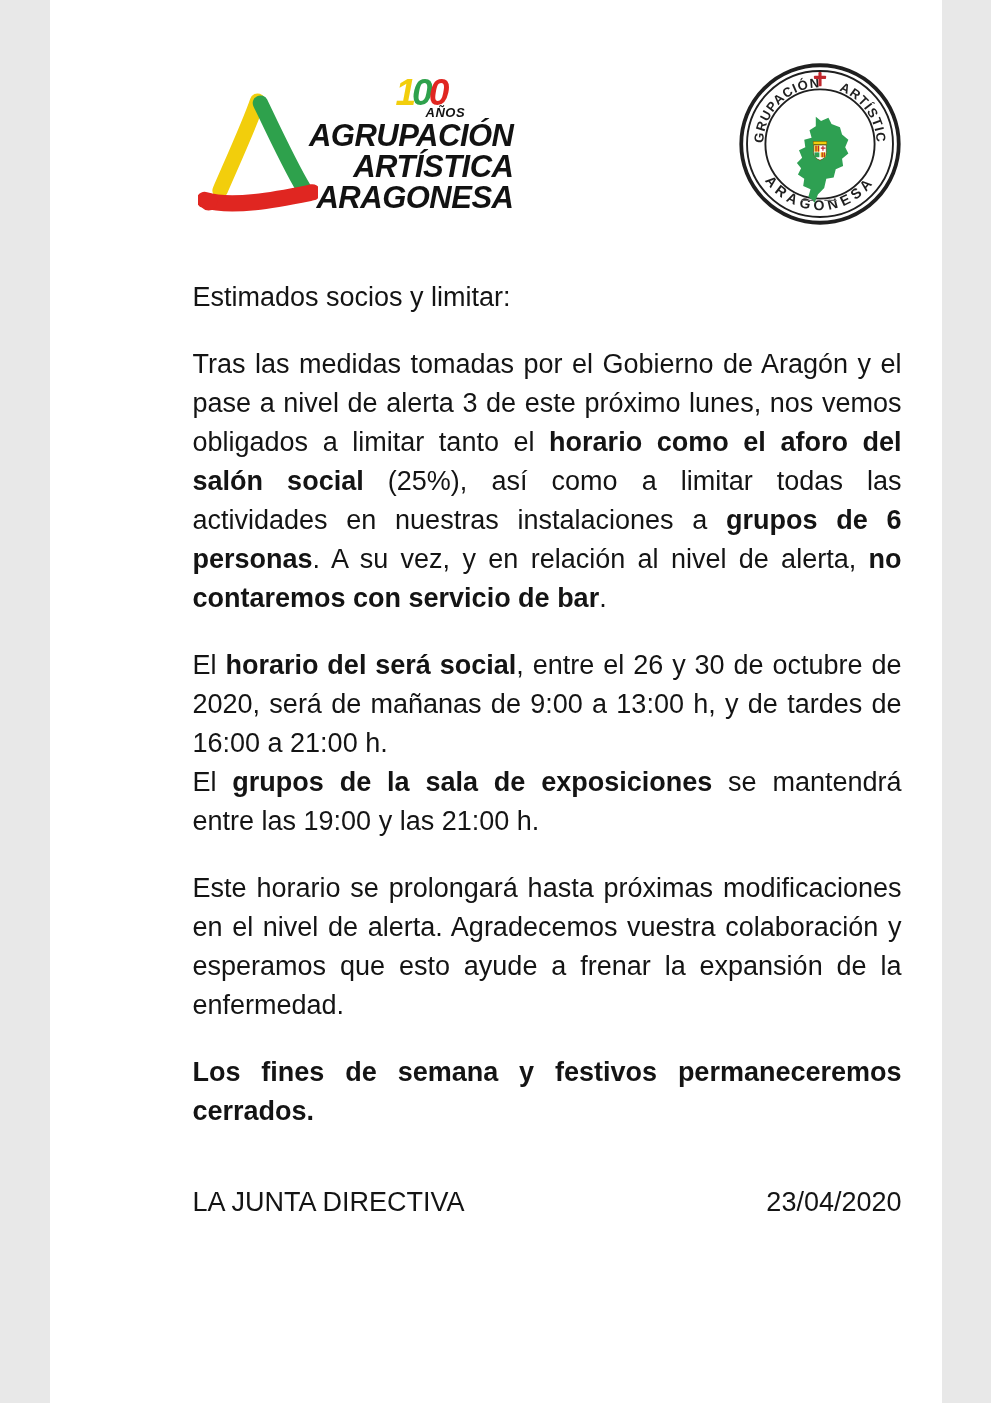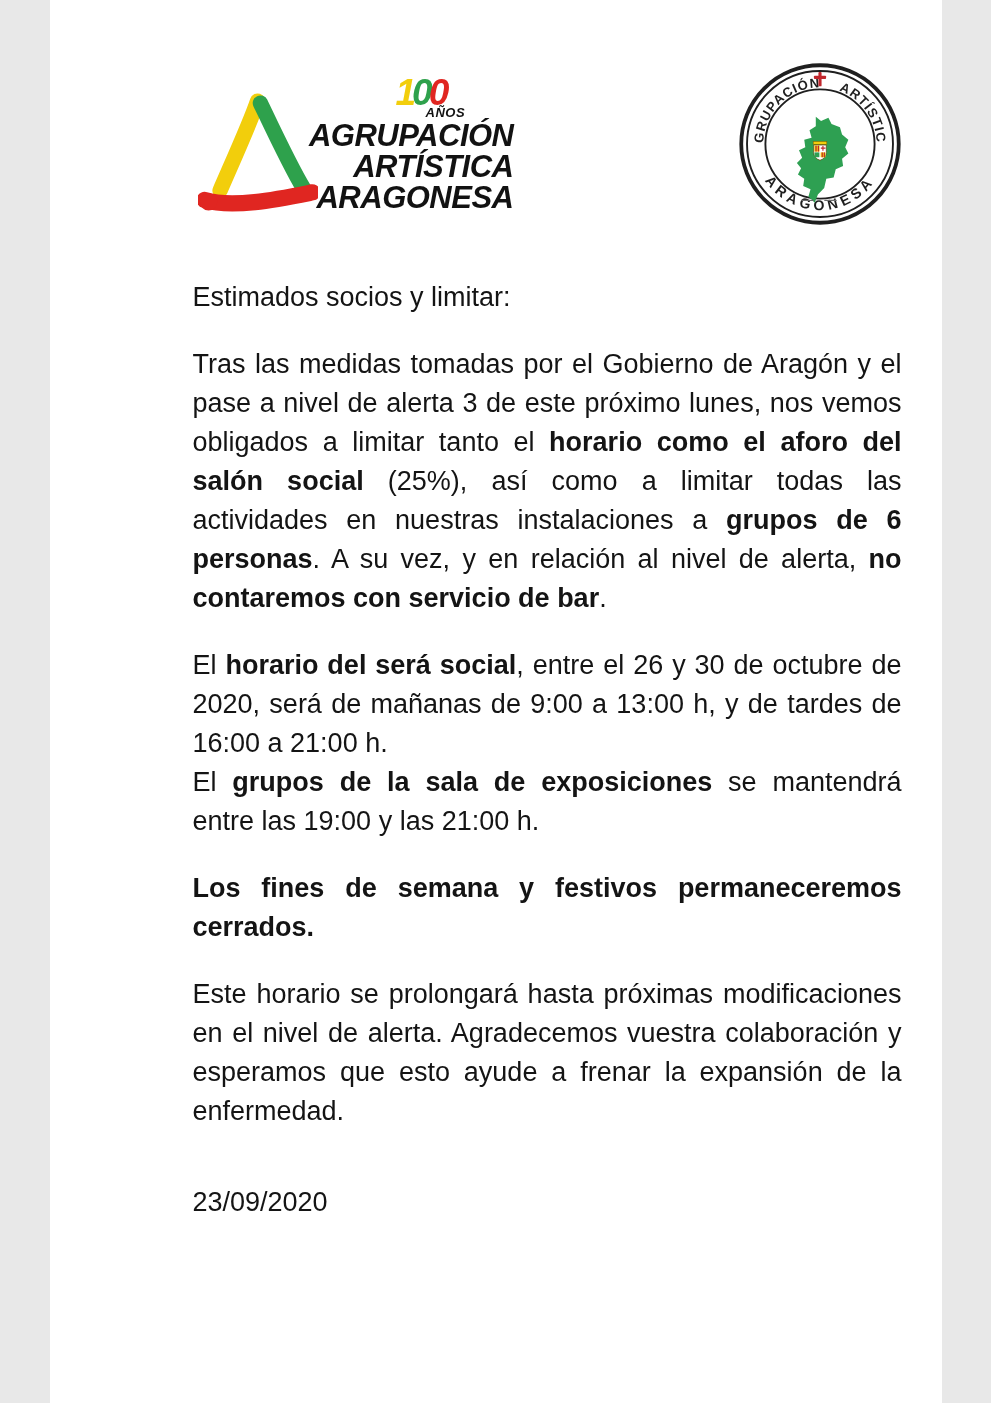--- a/index.html
+++ b/index.html
@@ -132,22 +132,23 @@
     </svg>
   </div>
 
   <main class="content">
     <p class="salutation">Estimados socios y limitar:</p>
 
     <p class="just"><span>Tras las medidas tomadas por el Gobierno de Aragón y el pase a nivel de alerta 3 de este próximo lunes, nos vemos obligados a limitar tanto el </span><span class="b">horario como el aforo del salón social</span><span> (25%), así como a limitar todas las actividades en nuestras instalaciones a </span><span class="b">grupos de 6 personas</span><span>. A su vez, y en relación al nivel de alerta, </span><span class="b">no contaremos con servicio de bar</span><span>.</span></p>
 
     <p class="just"><span>El </span><span class="b">horario del será social</span><span>, entre el 26 y 30 de octubre de 2020, será de mañanas de 9:00 a 13:00 h, y de tardes de 16:00 a 21:00 h.</span><br><span>El </span><span class="b">grupos de la sala de exposiciones</span><span> se mantendrá entre las 19:00 y las 21:00 h.</span></p>
 
+    <p class="just"><span>Este horario se prolongará hasta próximas modificaciones en el nivel de alerta. Agradecemos vuestra colaboración y esperamos que esto ayude a frenar la expansión de la enfermedad.</span></p>
+
     <p class="just bold-par"><span class="b">Los fines de semana y festivos permaneceremos cerrados.</span></p>
 
-    <p class="just"><span>Este horario se prolongará hasta próximas modificaciones en el nivel de alerta. Agradecemos vuestra colaboración y esperamos que esto ayude a frenar la expansión de la enfermedad.</span></p>
-
     <div class="signature">
-      <span>23/09/2020</span>
+      <span>LA JUNTA DIRECTIVA</span>
+      <span>23/04/2020</span>
     </div>
   </main>
 
 </div>
 
 </body></html>

